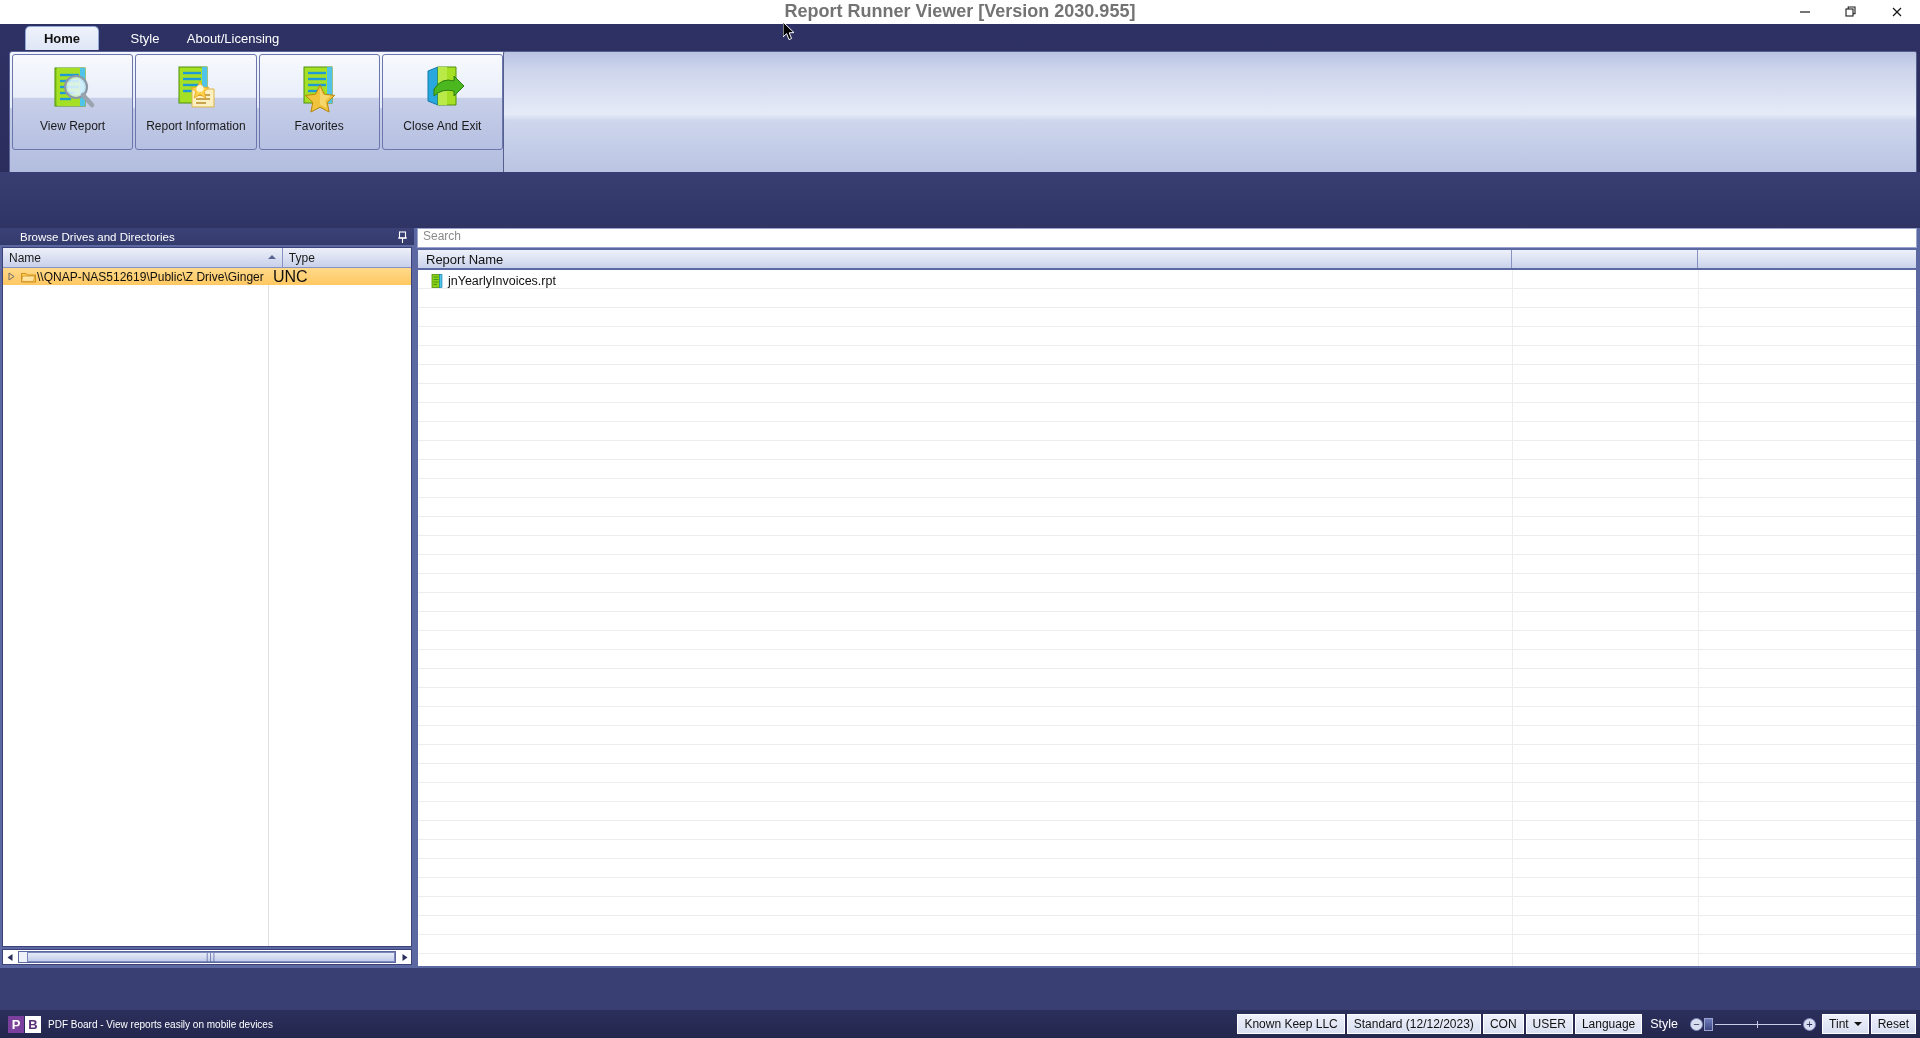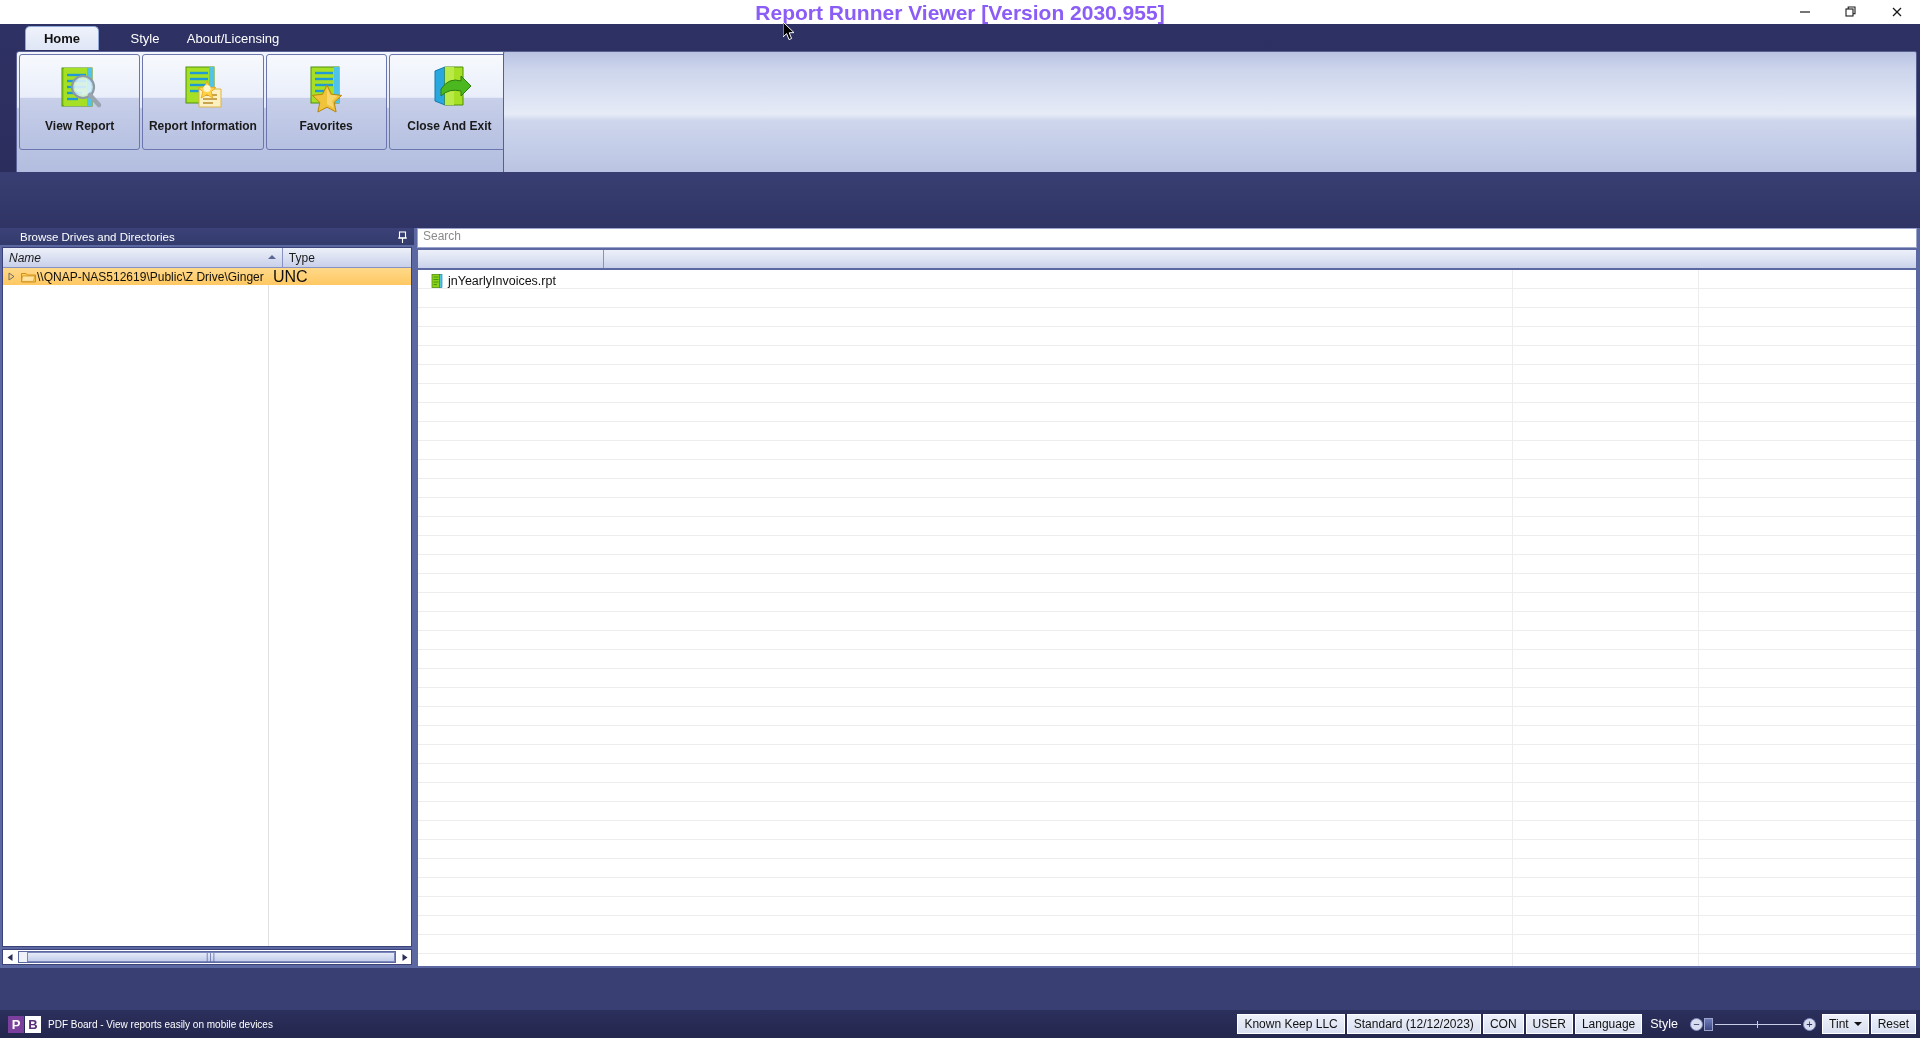--- a/index.html
+++ b/index.html
@@ -18,21 +18,21 @@
 
   
   .titlebar {
     position: absolute; left: 0; top: 0;
     width: 1920px; height: 24px;
     background: #ffffff;
   }
   .titlebar-text {
     position: absolute; left: 0; top: 1px;
     width: 1920px; text-align: center;
-    font-size: 21px; font-weight: bold; color: #8b5cf6;
+    font-size: 18px; font-weight: bold; color: #737373;
     letter-spacing: 0px;
   }
   .wincontrols {
     position: absolute; right: 0; top: 0;
     height: 24px; display: flex; align-items: stretch;
   }
   .winbtn {
     width: 46px; height: 24px;
     display: flex; align-items: center; justify-content: center;
     color: #1a1a1a;
@@ -61,27 +61,26 @@
     color: #111111; font-weight: bold;
     border: 1px solid #8fa8d8;
     border-bottom: none;
     border-radius: 5px 5px 0 0;
   }
   #tab-home { left: 25px; width: 74px; }
   #tab-help { left: 115px; width: 60px; }
   #tab-about { left: 183px; width: 100px; }
 
   .ribbon-panel {
-    position: absolute; left: 16px; top: 27px;
+    position: absolute; left: 9px; top: 27px;
     width: 497px; height: 140px;
     background: linear-gradient(180deg,#f3f6fc 0%,#e6ebf7 40%,#c3cbe6 41%,#aeb9dd 100%);
     border: 1px solid #5a6499;
     border-radius: 3px;
     box-sizing: border-box;
-    font-weight: bold;
   }
   .ribbon-panel-inner {
     position: absolute; left: 1px; top: 1px;
     width: 493px; height: 110px;
     display: flex;
   }
   .rbtn {
     width: 124px; height: 96px;
     margin: 1px 1px 0 1px;
     background: linear-gradient(180deg,#f7f9fd 0%,#e9eefa 45%,#c7cfe9 46%,#b6c0e1 100%);
@@ -153,21 +152,21 @@
     box-sizing: border-box;
     display: flex;
   }
   .th {
     font-size: 12px; color: #1a1a1a;
     display: flex; align-items: center;
     padding-left: 6px;
     box-sizing: border-box;
     position: relative;
   }
-  .th.name { width: 313px; border-right: 1px solid #8792c2; font-style: italic; }
+  .th.name { width: 313px; border-right: 1px solid #8792c2; }
   .th.type { width: 143px; }
   .sort-arrow {
     position: absolute; right: 6px; top: 7px;
     width: 0; height: 0;
     border-left: 4px solid transparent;
     border-right: 4px solid transparent;
     border-bottom: 4px solid #5b6694;
   }
   .tree-row {
     position: absolute; left: 0; top: 20px;
@@ -571,20 +570,23 @@
     </div>
   </div>
 
   <div class="rightpanel">
     <div class="search-bar">
       <span class="search-input-text">Search</span>
     </div>
 
     <div class="grid">
       <div class="grid-head">
+        <div class="gh c1">
+          <span>Report Name</span>
+        </div>
         <div class="gh c2">
           <span></span>
         </div>
         <div class="gh c3">
           <span></span>
         </div>
       </div>
       <div class="grid-vline" style="left:1094px;"></div>
       <div class="grid-vline" style="left:1280px;"></div>
 

